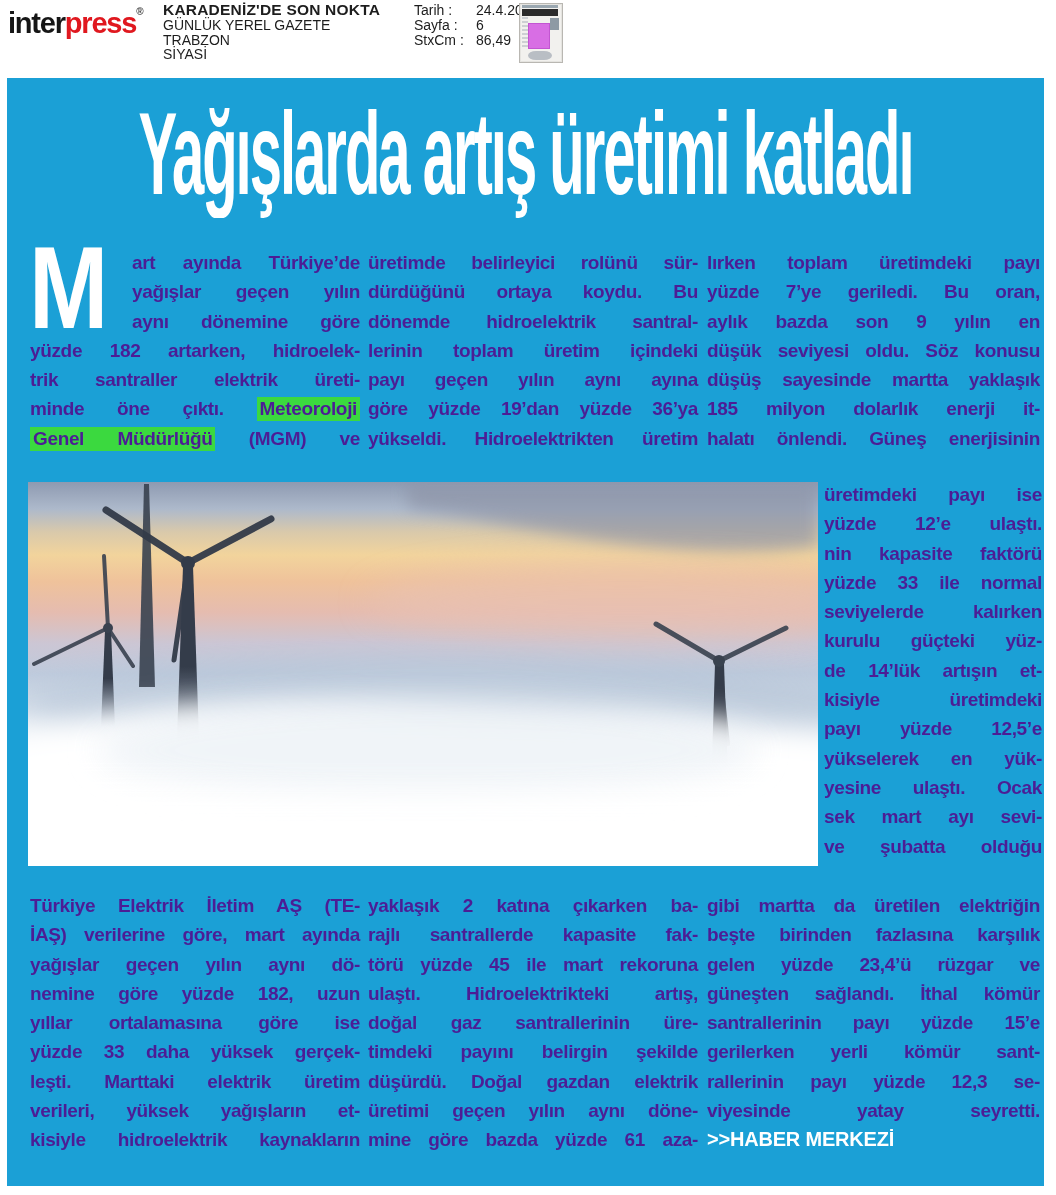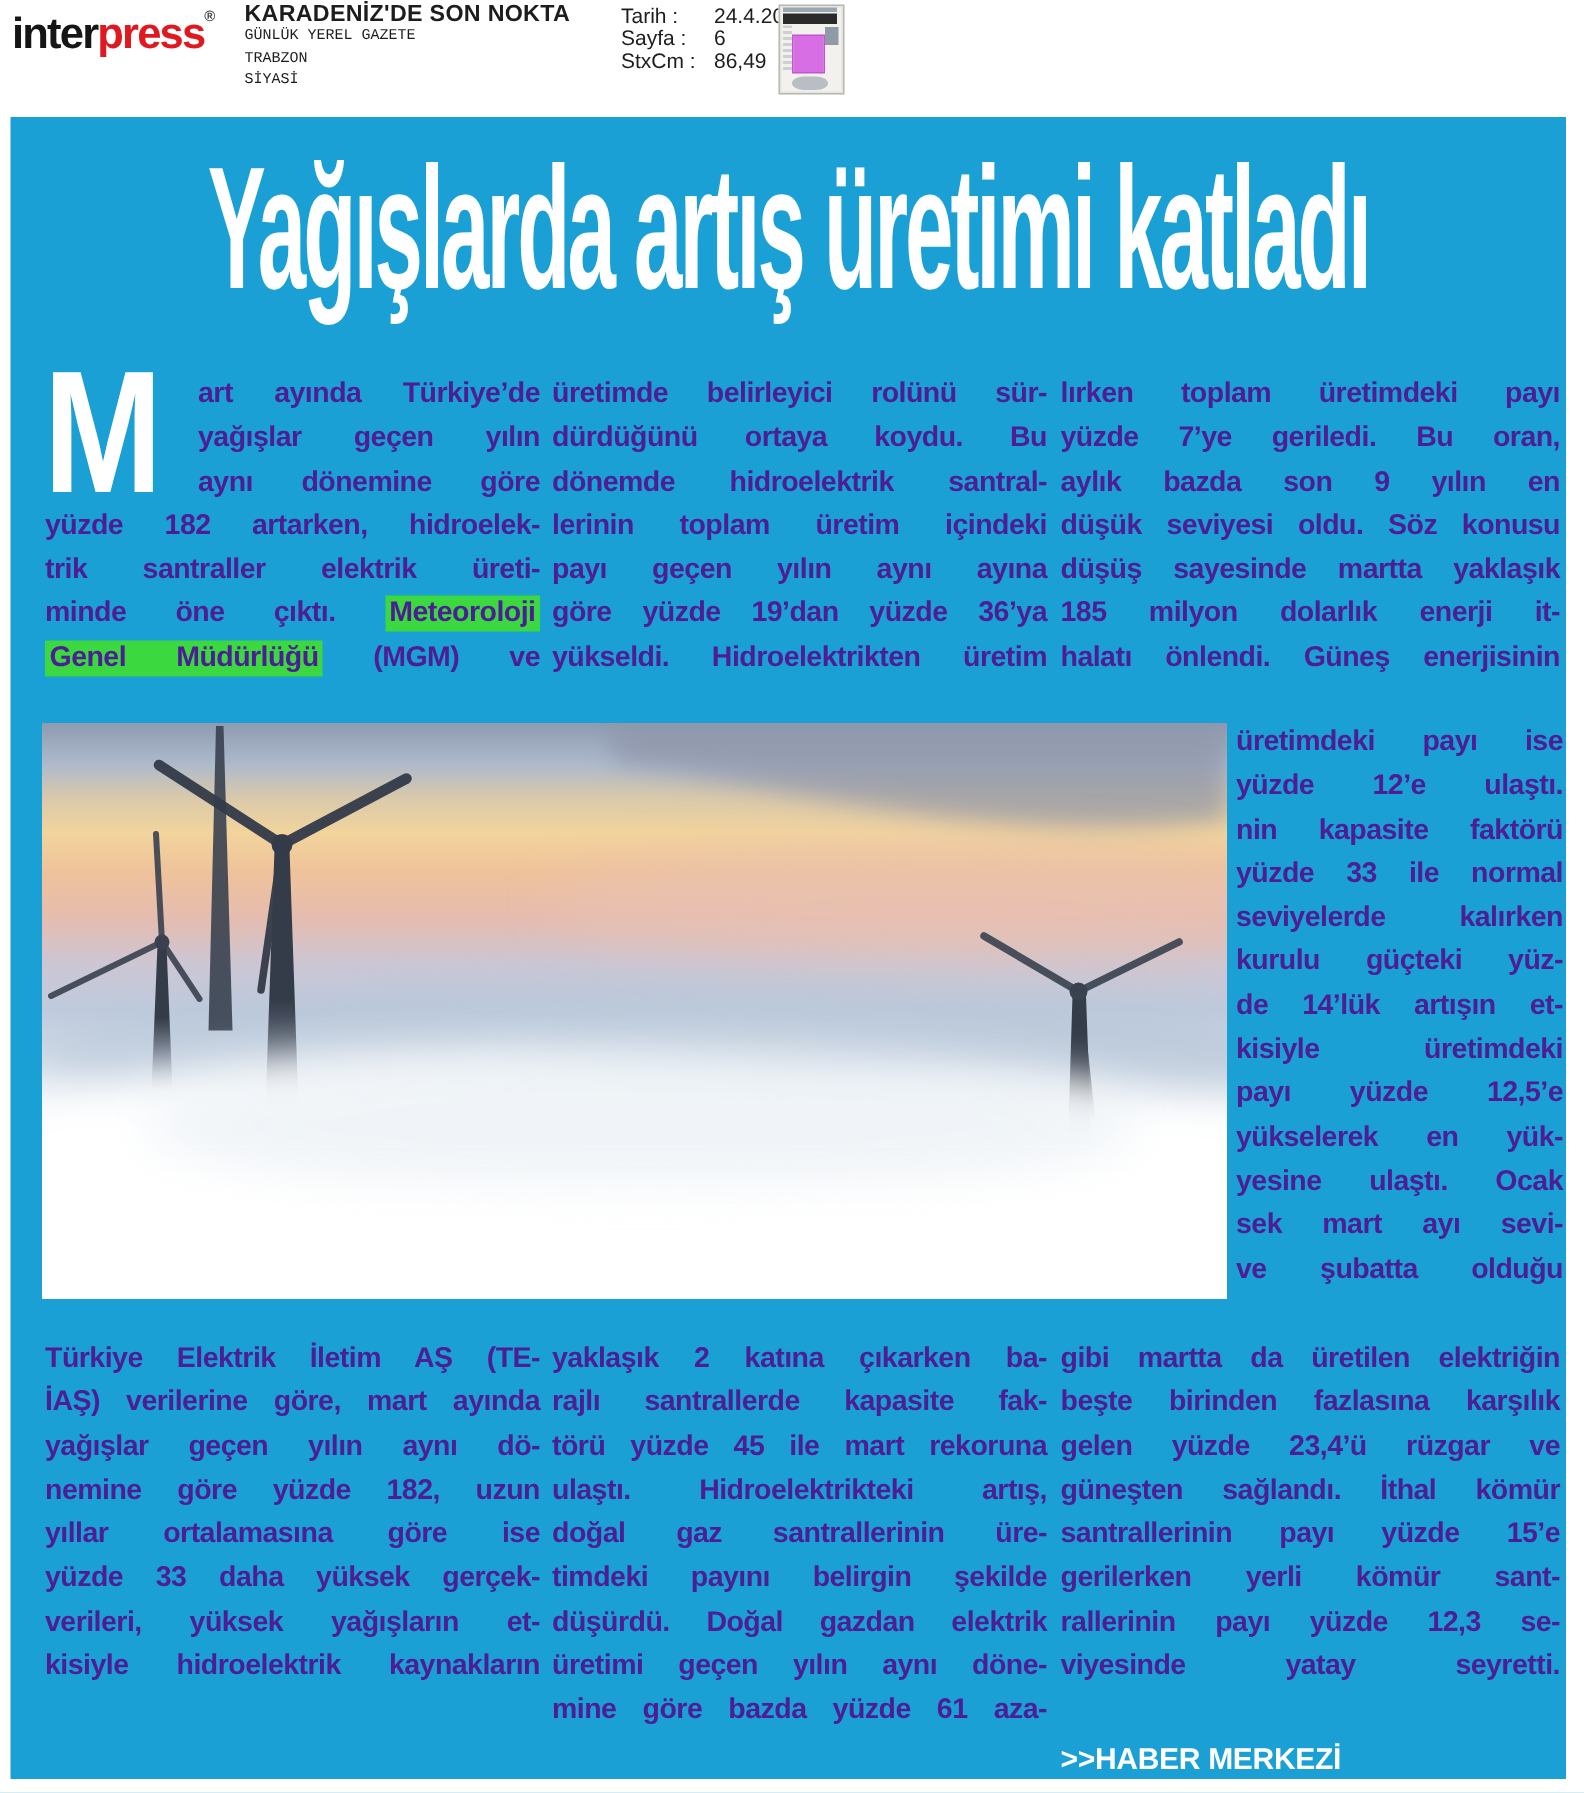--- a/index.html
+++ b/index.html
@@ -11,21 +11,21 @@
   body{font-family:"Liberation Sans",sans-serif;width:1056px;height:1195px;position:relative;}
   .page{position:absolute;left:0;top:0;width:1056px;height:1195px;background:#fff;overflow:hidden;}
 
   
   .hdr{position:absolute;left:0;top:0;width:1056px;height:78px;background:#fff;}
   .logo{position:absolute;left:8px;top:6px;font-size:29px;font-weight:bold;letter-spacing:-1.2px;color:#161616;}
   .logo .l2{color:var(--red);}
   .logo sup{font-size:10px;font-weight:bold;color:#444;vertical-align:18px;}
   .pub{position:absolute;left:163px;top:3px;line-height:14.8px;color:#1d1d1d;}
   .pub .pname{font-size:15.5px;font-weight:bold;letter-spacing:.2px;}
-  .pub .pline{font-size:10px;font-family:Liberation Mono, monospace;}
+  .pub .pline{font-size:14px;}
   .meta{position:absolute;left:386px;top:3px;font-size:14px;color:#1d1d1d;line-height:15.2px;}
   .meta .mrow{position:relative;height:15.2px;margin-left:28px;}
   .meta .mlab{display:inline-block;width:56px;}
   .meta .mval{position:absolute;left:62px;top:0;}
   .thumb{position:absolute;left:519px;top:3px;width:42px;height:58px;background:#f2f1ee;border:1px solid #b9b7b2;box-shadow:0 0 0 1px #e5e4e0 inset;}
   .thumb .t-head{position:absolute;left:2px;top:5px;width:36px;height:7px;background:#2b2b2b;}
   .thumb .t-bar1{position:absolute;left:2px;top:1px;width:36px;height:3px;background:#9aa7b0;}
   .thumb .t-mag{position:absolute;left:9px;top:20px;width:20px;height:24px;background:#d86ee4;outline:1px solid #c355d2;}
   .thumb .t-img1{position:absolute;left:30px;top:14px;width:9px;height:12px;background:#8e9aa4;}
   .thumb .t-img2{position:absolute;left:8px;top:47px;width:24px;height:9px;background:#b9bec4;border-radius:40%/60%;}
@@ -49,21 +49,21 @@
     transform:scaleX(0.82);transform-origin:left top;}
 
   .photo{position:absolute;left:21px;top:404px;width:790px;height:384px;display:block;}
 
   .cr{left:817px;top:402px;width:218px;}
 
   .c1b{left:23px;top:813px;width:330px;}
   .c2b{left:361px;top:813px;width:330px;}
   .c3b{left:700px;top:813px;width:333px;}
   .byline{position:absolute;left:700px;top:1047px;width:333px;color:#fff;font-weight:bold;
-    font-size:20px;line-height:29.3px;letter-spacing:-0.2px;margin-top:34px;}
+    font-size:20px;line-height:29.3px;letter-spacing:-0.2px;}
 </style>
 </head>
 <body>
 
 <div class="page">
 
   <div class="hdr">
     <div class="logo"><span class="l1">inter</span><span class="l2">press</span><sup>®</sup></div>
 
     <div class="pub">
@@ -212,20 +212,21 @@
         <div class="tl"><span>ve şubatta olduğu</span></div>
       </div>
 
     <div class="col c1b">
         <div class="tl"><span>Türkiye Elektrik İletim AŞ (TE-</span></div>
         <div class="tl"><span>İAŞ) verilerine göre, mart ayında</span></div>
         <div class="tl"><span>yağışlar geçen yılın aynı dö-</span></div>
         <div class="tl"><span>nemine göre yüzde 182, uzun</span></div>
         <div class="tl"><span>yıllar ortalamasına göre ise</span></div>
         <div class="tl"><span>yüzde 33 daha yüksek gerçek-</span></div>
+        <div class="tl"><span>leşti. Marttaki elektrik üretim</span></div>
         <div class="tl"><span>verileri, yüksek yağışların et-</span></div>
         <div class="tl"><span>kisiyle hidroelektrik kaynakların</span></div>
       </div>
     <div class="col c2b">
         <div class="tl"><span>yaklaşık 2 katına çıkarken ba-</span></div>
         <div class="tl"><span>rajlı santrallerde kapasite fak-</span></div>
         <div class="tl"><span>törü yüzde 45 ile mart rekoruna</span></div>
         <div class="tl"><span>ulaştı. Hidroelektrikteki artış,</span></div>
         <div class="tl"><span>doğal gaz santrallerinin üre-</span></div>
         <div class="tl"><span>timdeki payını belirgin şekilde</span></div>

